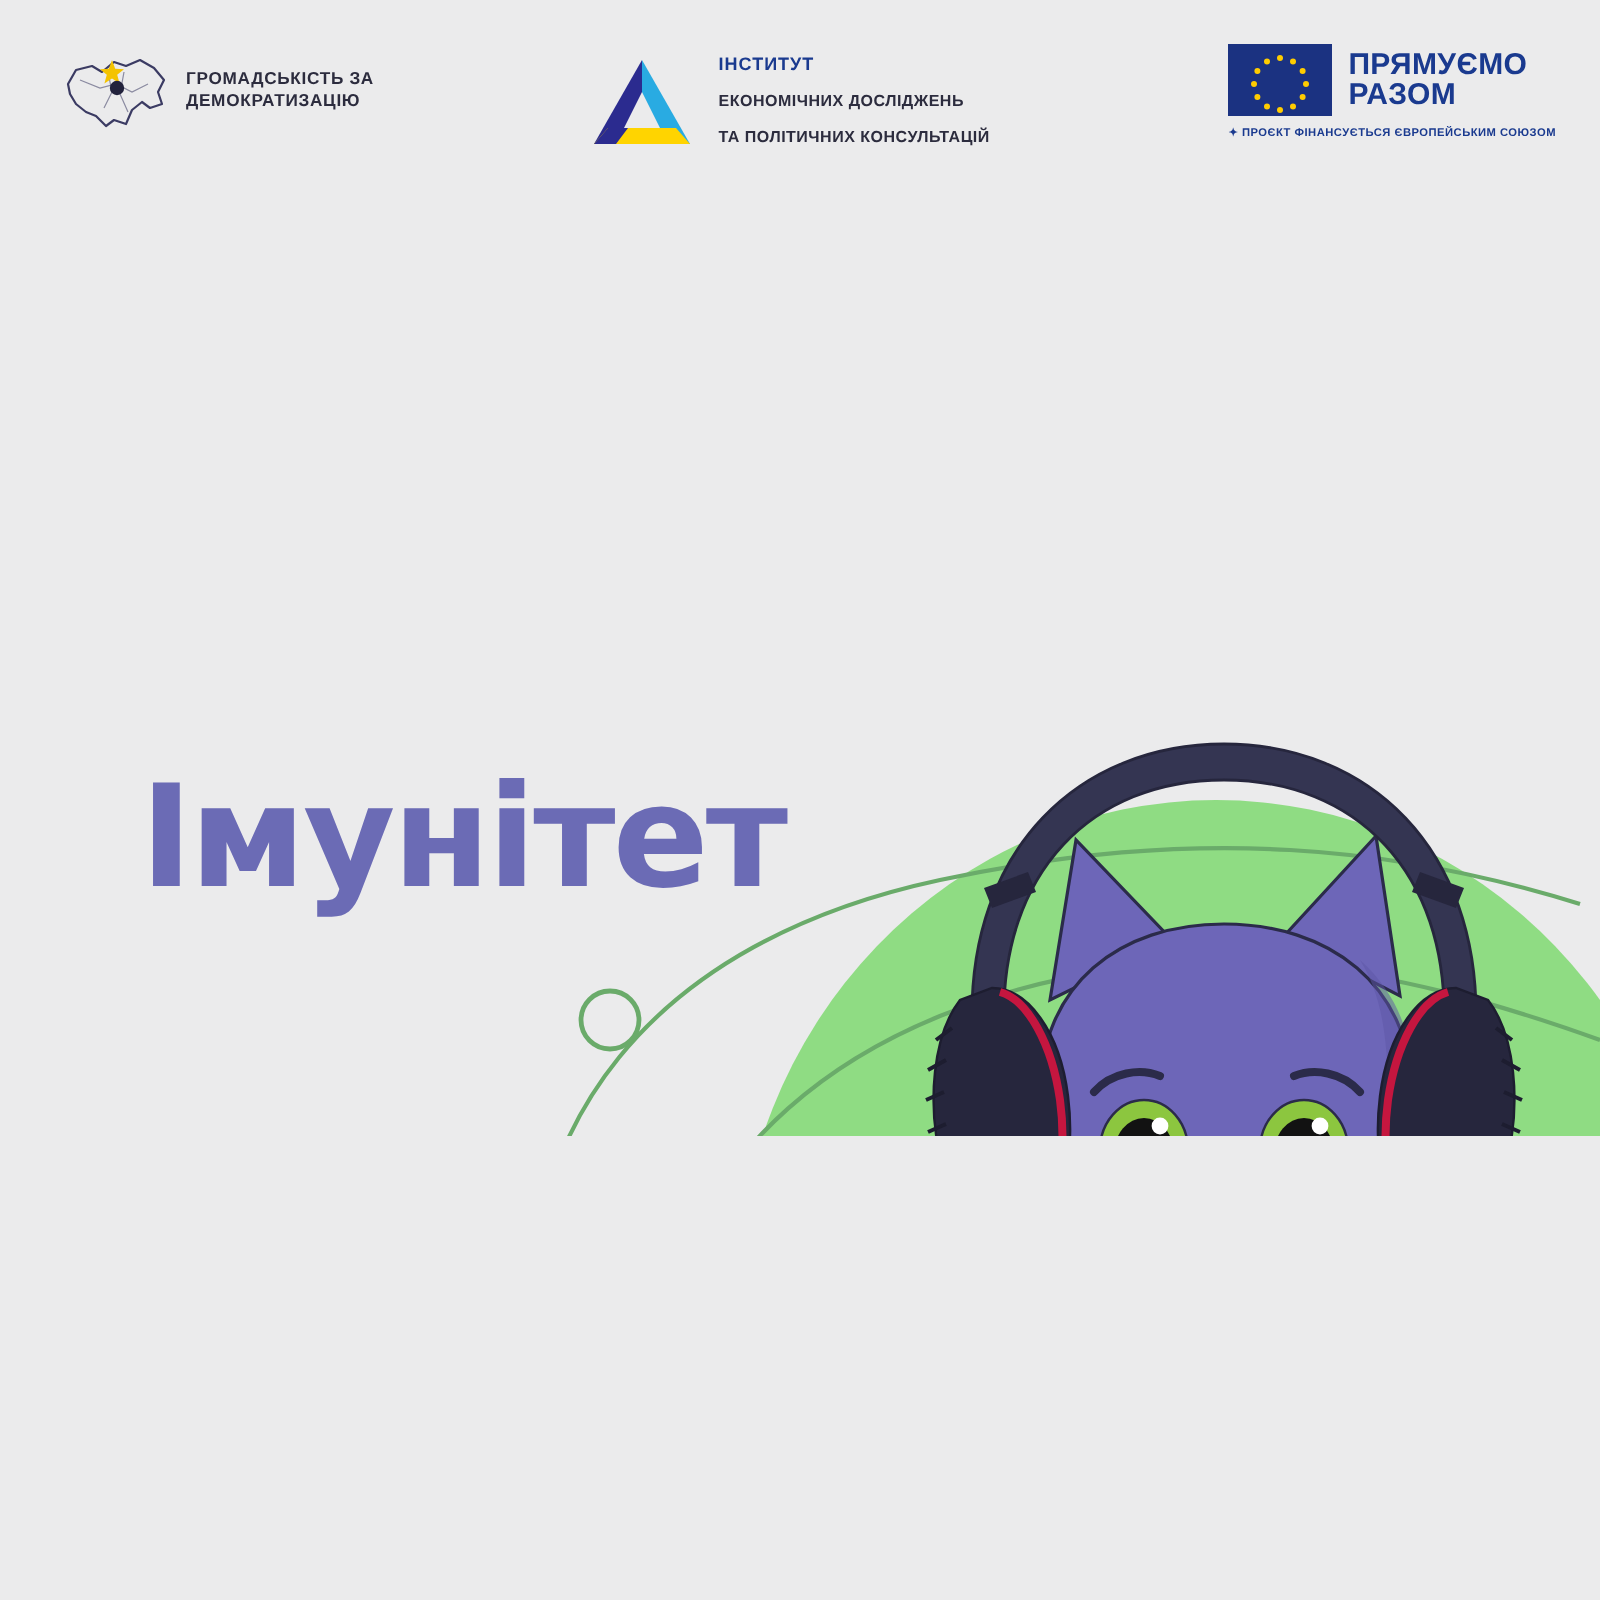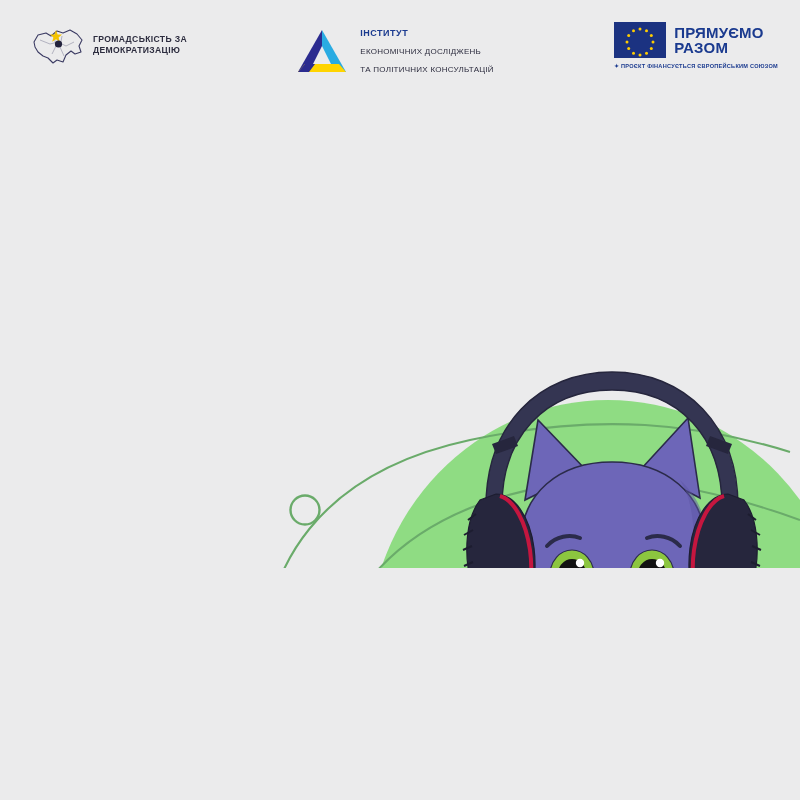--- a/index.html
+++ b/index.html
@@ -27,21 +27,21 @@
   .logo1 .txt{
     color:#2c2c3e;font-weight:bold;font-size:8.6px;line-height:11.5px;
     letter-spacing:.35px;text-transform:uppercase;white-space:nowrap;
   }
 
   
   .logo2{gap:9px;margin-left:6px;align-items:flex-end;}
   .logo2 .mark{width:58px;height:52px;flex:0 0 auto;}
   .logo2 .t1{color:#1a3a8f;font-weight:bold;font-size:9px;letter-spacing:.5px;
              line-height:11px;text-transform:uppercase;}
-  .logo2 .t2{color:#2c2c3e;font-weight:normal;font-size:8px;letter-spacing:.25px;
+  .logo2 .t2{color:#2c2c3e;font-weight:bold;font-size:8px;letter-spacing:.25px;
              line-height:10.5px;text-transform:uppercase;white-space:nowrap;}
 
   
   .logo3{flex-direction:column;align-items:flex-start;gap:2px;margin-left:20px;}
   .logo3 .row{display:flex;align-items:center;gap:8px;}
   .logo3 .flag{width:52px;height:36px;flex:0 0 auto;}
   .logo3 .eu-txt{
     color:#1a3a8f;font-weight:bold;font-size:15px;line-height:15.5px;
     letter-spacing:.2px;text-transform:uppercase;
   }
@@ -239,16 +239,17 @@
         <path d="M744 500 C758 518 760 552 754 578 C748 604 732 622 712 616
                  C694 610 686 580 690 548 C694 516 710 494 728 494 Z" fill="#26263d" stroke="#1d1d30" stroke-width="1.2"></path>
         <path d="M724 496 C710 500 698 522 694 550 C690 580 696 606 712 614" fill="none" stroke="#c5163f" stroke-width="4"></path>
         <path d="M748 514 l8 6 M751 530 l9 5 M752 546 l9 4 M751 562 l9 4 M747 578 l8 5" fill="none" stroke="#1d1d30" stroke-width="2"></path>
       </g>
 
     </g>
   </svg>
 
   <div class="headline">
+    <span>Імунітет</span>
     
   </div>
 
 </div>
 
 </body></html>

